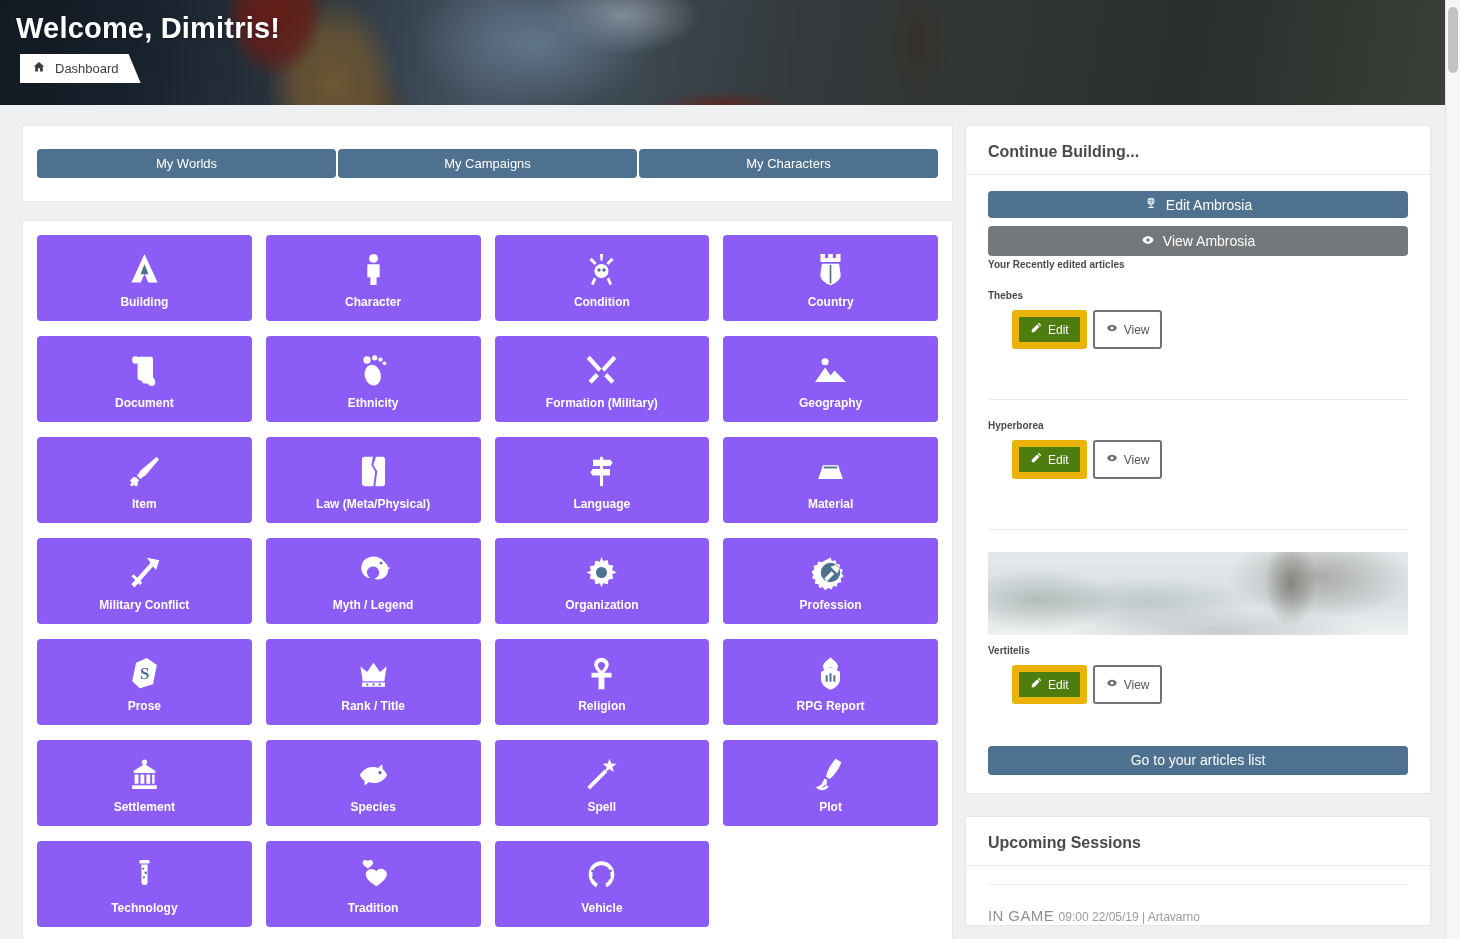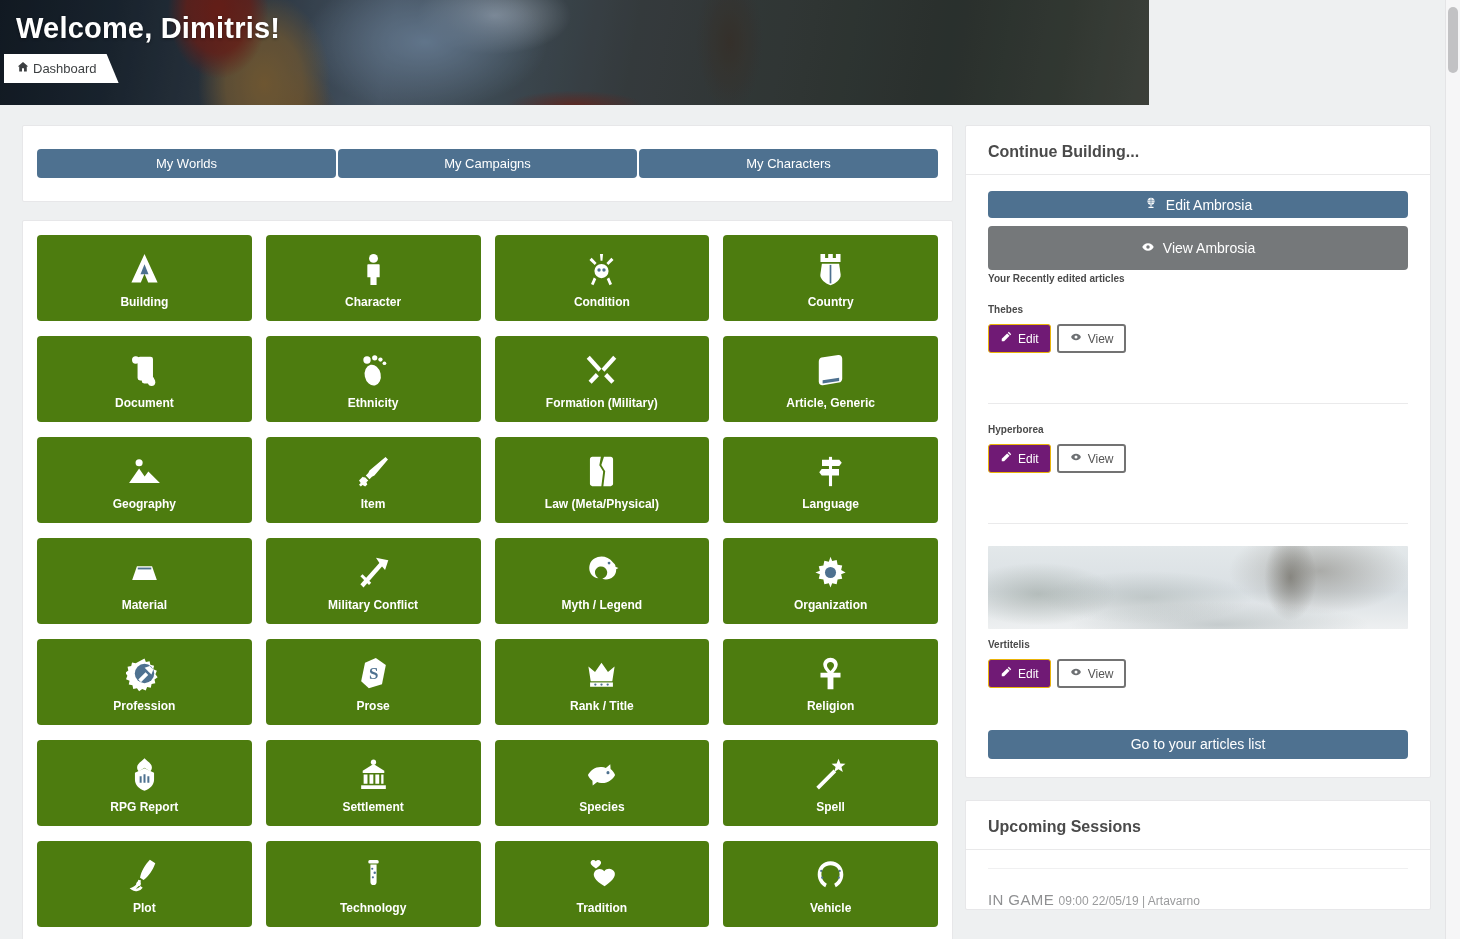--- a/index.html
+++ b/index.html
@@ -13,85 +13,85 @@
   .scrollbar {
     position: absolute; top: 0; right: 0; width: 15px; height: 939px;
     background: #f6f6f7; border-left: 1px solid #e4e4e6; z-index: 50;
   }
   .scroll-thumb {
     position: absolute; top: 7px; left: 2px; width: 10px; height: 66px;
     background: #c2c2c4; border-radius: 6px;
   }
   
   .hero {
-    position: relative; width: 1149px; height: 105px; overflow: hidden;
+    position: relative; width: 1445px; height: 105px; overflow: hidden;
     background:
       radial-gradient(ellipse 70px 95px at 19% 10%, #7e241a 0%, rgba(126,36,26,.8) 45%, transparent 72%),
       radial-gradient(ellipse 95px 130px at 23% 80%, #8a6c3c 0%, rgba(138,108,60,.75) 40%, transparent 70%),
       radial-gradient(ellipse 60px 80px at 26% 120%, #6b4e2a 0%, transparent 70%),
       radial-gradient(ellipse 170px 95px at 37% 40%, rgba(124,150,177,.95), transparent 72%),
       radial-gradient(ellipse 110px 55px at 43% 15%, rgba(185,198,212,.85), transparent 70%),
       radial-gradient(ellipse 52px 110px at 63.5% 40%, rgba(66,59,50,.95), transparent 65%),
       radial-gradient(ellipse 95px 20px at 50% 100%, rgba(122,46,36,.85), transparent 72%),
       linear-gradient(100deg, #141e28 0%, #1d2a36 10%, #35424e 22%, #566879 34%, #4a5a64 44%, #41484a 55%, #3a423e 70%, #333b36 82%, #3d453c 92%, #4a4f46 100%);
     text-align: center;
   }
   .hero::after { content:""; position:absolute; inset:0; background: rgba(8,10,14,.22); }
   .hero-title {
     position: absolute; z-index: 2; left: 16px; top: 12px;
     color: #fff; font-size: 29px; font-weight: bold; letter-spacing: .2px;
     text-shadow: 0 1px 3px rgba(0,0,0,.4);
   }
   .crumb {
-    position: absolute; z-index: 2; left: 4px; top: 54px;
+    position: absolute; z-index: 2; left: 20px; top: 54px;
     background: #fff; color: #3c3f41; font-size: 13px;
-    padding: 6px 22px 6px 12px; display: flex; align-items: center; gap: 3px;
+    padding: 6px 22px 6px 12px; display: flex; align-items: center; gap: 9px;
     clip-path: polygon(0 0, calc(100% - 12px) 0, 100% 100%, 0 100%);
   }
   .crumb svg { width: 14px; height: 14px; }
   
   .layout { display: flex; align-items: flex-start; padding: 20px 0 0 22px; gap: 12px; }
   .main-col { width: 931px; flex: none; }
   .side-col { width: 466px; flex: none; }
   .card { background: #fff; border: 1px solid #e7e7e9; border-radius: 2px; }
   
   .nav-card { padding: 23px 14px; display: flex; gap: 2px; }
   .btn { display: block; border: none; cursor: pointer; color: #fff; background: #4e7190;
          border-radius: 4px; font-family: inherit; font-size: 13px; text-align: center; }
   .nav-card .btn { flex: 1; height: 29px; line-height: 29px; }
   
   .tiles-card { margin-top: 18px; padding: 14px; height: 760px; overflow: hidden; }
   .grid { display: grid; grid-template-columns: repeat(4, 1fr); gap: 15px 14px; }
   .tile {
-    background: #4d7c0f; border-radius: 4px; height: 86px; cursor: pointer;
+    background: #8b5cf6; border-radius: 4px; height: 86px; cursor: pointer;
     display: flex; flex-direction: column; align-items: center; justify-content: center;
     color: #fff; padding-top: 4px;
   }
   .tile-ic svg { width: 37px; height: 37px; display: block; }
   .tile-label { font-size: 12px; font-weight: bold; margin-top: 7px; }
   
   .side-head { font-size: 16px; font-weight: bold; color: #4a4a4a; padding: 17px 22px 13px; }
   .hr { border-top: 1px solid #e9e9ea; }
   .side-body { padding: 16px 22px 18px; }
   .btn-block { width: 100%; font-size: 14px; display:flex; align-items:center; justify-content:center; gap:8px; }
   .btn-edit-world { height: 27px; margin-bottom: 8px; }
-  .btn-view-world { height: 44px; background: #75787a; }
+  .btn-view-world { height: 30px; background: #75787a; }
   .btn-block svg { width: 14px; height: 14px; }
   .recent-label { font-size: 10px; font-weight: bold; color: #4a4a4a; margin-top: 3px; }
   .article { padding: 20px 0 50px; }
   .article + .article { border-top: 1px solid #eaeaeb; }
   .article:last-child { padding-bottom: 8px; }
   .art-title { font-size: 10px; font-weight: bold; color: #4a4a4a; }
   .art-btns { margin-top: 9px; display: flex; gap: 6px; }
   .btn-sm {
     font-family: inherit; font-size: 12px; cursor: pointer; border-radius: 3px;
     padding: 5px 11px; display: inline-flex; align-items: center; gap: 6px;
   }
   .btn-sm svg { width: 12px; height: 12px; }
-  .btn-sm.edit { background: #701a75; color: #fff; border: 1px solid #eab308; }
+  .btn-sm.edit { background: #4d7c0f; color: #fff; border: 7px solid #eab308; margin-left: 24px; }
   .btn-sm.view { background: #fff; color: #555; border: 2px solid #737373; }
   .art-img {
     height: 83px; margin: 2px 0 10px; border-radius: 1px;
     background:
       radial-gradient(ellipse 42px 70px at 72% 38%, rgba(92,88,78,.55), transparent 62%),
       radial-gradient(ellipse 130px 62px at 79% 30%, rgba(108,103,93,.45), transparent 70%),
       radial-gradient(ellipse 110px 45px at 12% 58%, rgba(118,130,120,.38), transparent 70%),
       radial-gradient(ellipse 150px 38px at 38% 62%, rgba(128,140,134,.3), transparent 70%),
       radial-gradient(ellipse 200px 30px at 55% 95%, rgba(160,170,172,.5), transparent 75%),
       linear-gradient(to bottom, #e3e8ea 0%, #d9dfe3 55%, #eef0f1 100%);
@@ -214,31 +214,20 @@
               <svg viewBox="0 0 24 24" aria-hidden="true">
                 <g fill="#ffffff">
                   <path d="M4.4 2.4 12 10.9l-1.9 1.9-7.7-8.4Z"></path>
                   <path d="m19.6 2.4-7.6 8.5 1.9 1.9 7.7-8.4Z"></path>
                   <path d="m8.3 13.7 2 2-4.7 4.9-2-2Z"></path>
                   <path d="m15.7 13.7-2 2 4.7 4.9 2-2Z"></path>
                 </g>
               </svg>
             </span>
             <span class="tile-label">Formation (Military)</span>
-          </div>
-          <div class="tile">
-            <span class="tile-ic">
-              <svg viewBox="0 0 24 24" aria-hidden="true">
-                <g fill="#ffffff">
-                  <path d="M6.2 3.6 17 2c1.4-.2 2.6.9 2.6 2.3v13c0 1.2-.9 2.3-2.1 2.5L7 21.6c-1.4.2-2.6-.9-2.6-2.3v-13c0-1.3.6-2.5 1.8-2.7Z"></path>
-                  <path d="m6.9 18.3 10.7-1.6v2.1L6.9 20.4Z" fill="#4e7190"></path>
-                </g>
-              </svg>
-            </span>
-            <span class="tile-label">Article, Generic</span>
           </div>
           <div class="tile">
             <span class="tile-ic">
               <svg viewBox="0 0 24 24" aria-hidden="true">
                 <g fill="#ffffff">
                   <circle cx="8.5" cy="6.3" r="2.3"></circle>
                   <path d="M2 19.5 8.5 10l3.6 5.2 2.4-3.2 7.5 7.5Z"></path>
                 </g>
               </svg>
             </span>

